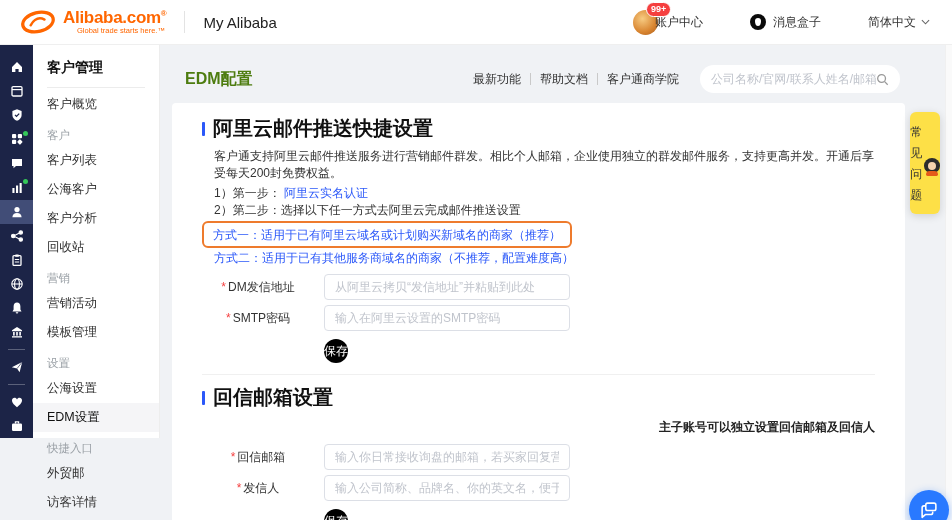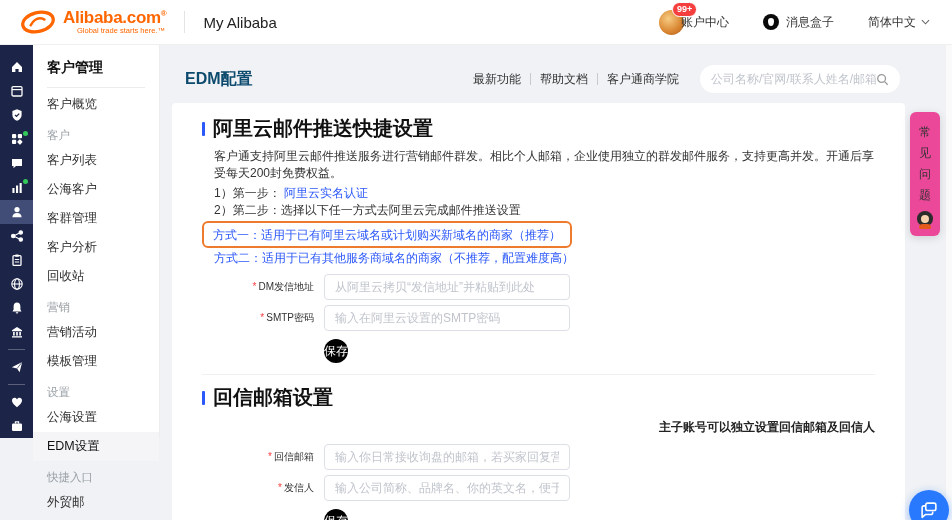--- a/index.html
+++ b/index.html
@@ -8,21 +8,21 @@
 
   
   .topbar { height:45px; background:#fff; border-bottom:1px solid #efefef; display:flex; align-items:center; padding:0 22px 0 20px; }
   .logo { display:flex; align-items:center; gap:7px; cursor:pointer; }
   .logo-text { display:flex; flex-direction:column; line-height:1.05; }
   .brand { color:#f60; font-weight:bold; font-size:17px; letter-spacing:-0.3px; }
   .brand sup { font-size:8px; }
   .tagline { color:#f60; font-size:7.5px; margin-top:1px; padding-left:14px; }
   .top-sep { width:1px; height:22px; background:#e3e3e3; margin:0 18px; }
   .product { font-size:15px; color:#222; font-weight:500; }
-  .topbar-right { margin-left:auto; display:flex; align-items:center; gap:34px; font-size:12px; color:#333; }
+  .topbar-right { margin-left:auto; display:flex; align-items:center; gap:47px; font-size:12px; color:#333; }
   .account { display:flex; align-items:center; position:relative; cursor:pointer; }
   .avatar { width:25px; height:25px; border-radius:50%; background:radial-gradient(circle at 38% 35%, #f7cb82, #d8842f 60%, #a85a1c); flex:0 0 auto; }
   .badge { position:absolute; top:-8px; left:13px; background:#f53f3f; color:#fff; font-size:9px; font-weight:bold; line-height:1; padding:2px 4px 2px; border-radius:8px; border:1px solid #fff; }
   .account-label { margin-left:-3px; }
   .msgbox { display:flex; align-items:center; gap:7px; cursor:pointer; }
   .msg-icon { width:16px; height:16px; border-radius:50%; background:#0a0a0a; position:relative; }
   .msg-drop { position:absolute; left:5px; top:4px; width:6px; height:8px; background:#fff; border-radius:50% 50% 50% 50% / 62% 62% 38% 38%; transform:rotate(180deg); }
   .lang { display:flex; align-items:center; gap:5px; cursor:pointer; }
 
   
@@ -40,50 +40,50 @@
   .sidebar { width:127px; background:#fff; border-right:1px solid #ededed; padding-top:12px; flex:0 0 auto; }
   .sb-title { font-size:14px; font-weight:bold; color:#111; padding:2px 14px 10px; }
   .sb-divider { height:1px; background:#ececec; margin:0 14px 2px; }
   .sb-item { font-size:12.5px; color:#333; padding:6px 14px; cursor:pointer; white-space:nowrap; }
   .sb-item.active { background:#f5f5f7; color:#111; }
   .sb-section { font-size:11.5px; color:#9aa0a6; padding:9px 14px 3px; }
 
   
   .main { flex:1; position:relative; }
   .main-header { display:flex; align-items:center; margin:20px 52px 10px 25px; }
-  .page-title { font-size:16px; font-weight:bold; color:#0c4a6e;text-align:right; }
+  .page-title { font-size:16px; font-weight:bold; color:#4d7c0f;text-align:right; }
   .hlinks { margin-left:auto; display:flex; align-items:center; font-size:12px; color:#333; }
   .hlinks span { padding:0 9px; cursor:pointer; border-left:1px solid #c9c9c9; line-height:12px; }
   .hlinks span:first-child { border-left:none; }
   .search { width:200px; height:28px; background:#fff; border-radius:15px; margin-left:12px; display:flex; align-items:center; padding:0 11px; }
   .search input { border:none; outline:none; flex:1; font-size:12px; color:#333; background:transparent; min-width:0; }
   .search input::placeholder { color:#c0c4cc; }
 
   .card { background:#fff; border-radius:4px; margin:0 47px 8px 12px; padding:12px 30px 8px; }
   .sec-head { display:flex; align-items:center; gap:8px; margin-bottom:6px; }
   .sec-bar { width:3px; height:14px; background:#2b58f9; border-radius:1px; }
   .sec-title { font-size:20px; font-weight:bold; color:#111; }
   .intro { font-size:12px; color:#333; line-height:17px; margin:2px 0 3px 12px; }
   .step { font-size:12px; color:#333; line-height:17px; margin-left:12px; }
   .lnk { color:#2b58f9; cursor:pointer; text-decoration:none; }
   .option-box { display:inline-block; border:2px solid #ee7b2d; border-radius:6px; padding:2px 9px; margin:2px 0; }
   .opt2 { margin-left:12px; line-height:17px; font-size:12px; }
   .form { margin-top:7px; }
   .frow { display:flex; align-items:center; margin-bottom:5px; }
-  .flabel { width:112px; text-align:right; font-size:10px; color:#333; margin-right:10px; white-space:nowrap; }
+  .flabel { width:112px; text-align:center; font-size:12px; color:#333; margin-right:10px; white-space:nowrap; }
   .req { color:#f53f3f; margin-right:2px; }
   .finput { width:246px; height:26px; border:1px solid #dcdfe6; border-radius:4px; font-size:12px; padding:0 10px; color:#333; outline:none; }
   .finput::placeholder { color:#c0c4cc; }
   .save-btn { margin:3px 0 0 122px; background:#000000; color:#fff; font-size:12px; border:none; border-radius:14px; padding:6px 0; cursor:pointer; line-height:1; }
   .card-divider { height:1px; background:#f0f0f0; margin:11px 0 9px; }
   .sec2-intro { font-size:12px; font-weight:bold; color:#222; margin:8px 0 8px;text-align:right; }
 
   
   .scroll-strip { position:absolute; right:0; top:45px; width:7px; height:475px; background:#fafafa; border-left:1px solid #f0f0f0; }
-  .faq-tab { position:absolute; right:12px; top:112px; width:30px; background:#ec4899; border-radius:6px; box-shadow:0 2px 8px rgba(0,0,0,.14); padding:10px 0 8px; display:flex; flex-direction:column; align-items:center; cursor:pointer; }
+  .faq-tab { position:absolute; right:12px; top:112px; width:30px; background:#fde047; border-radius:6px; box-shadow:0 2px 8px rgba(0,0,0,.14); padding:10px 0 8px; display:flex; align-items:center; cursor:pointer; }
   .faq-text { width:13px; font-size:12px; color:#333; line-height:1.75; text-align:center; word-break:break-all; }
   .faq-avatar { width:18px; height:17px; position:relative; margin-top:5px; }
   .faq-hair { position:absolute; left:1px; top:0; width:16px; height:15px; background:#2c2c2c; border-radius:50% 50% 46% 46%; }
   .faq-face { position:absolute; left:5px; top:4px; width:8px; height:8px; background:#f6d3ae; border-radius:50%; }
   .faq-body { position:absolute; left:3px; bottom:-1px; width:12px; height:5px; background:#e55a1a; border-radius:5px 5px 2px 2px; }
   .chat-fab { position:absolute; right:3px; bottom:-10px; width:40px; height:40px; border-radius:50%; background:#2979ff; display:flex; align-items:center; justify-content:center; box-shadow:0 2px 8px rgba(41,121,255,.45); cursor:pointer; }
   .chat-fab svg { width:22px; height:22px; }
 </style>
 </head>
 <body>
@@ -235,21 +235,20 @@
     </div>
   </div>
 
   <div class="sidebar">
     <div class="sb-title">客户管理</div>
     <div class="sb-divider"></div>
     <div class="sb-item">客户概览</div>
     <div class="sb-section">客户</div>
     <div class="sb-item">客户列表</div>
     <div class="sb-item">公海客户</div>
-    <div class="sb-item">客群管理</div>
     <div class="sb-item">客户分析</div>
     <div class="sb-item">回收站</div>
     <div class="sb-section">营销</div>
     <div class="sb-item">营销活动</div>
     <div class="sb-item">模板管理</div>
     <div class="sb-section">设置</div>
     <div class="sb-item">公海设置</div>
     <div class="sb-item active">EDM设置</div>
     <div class="sb-section">快捷入口</div>
     <div class="sb-item">外贸邮</div>

